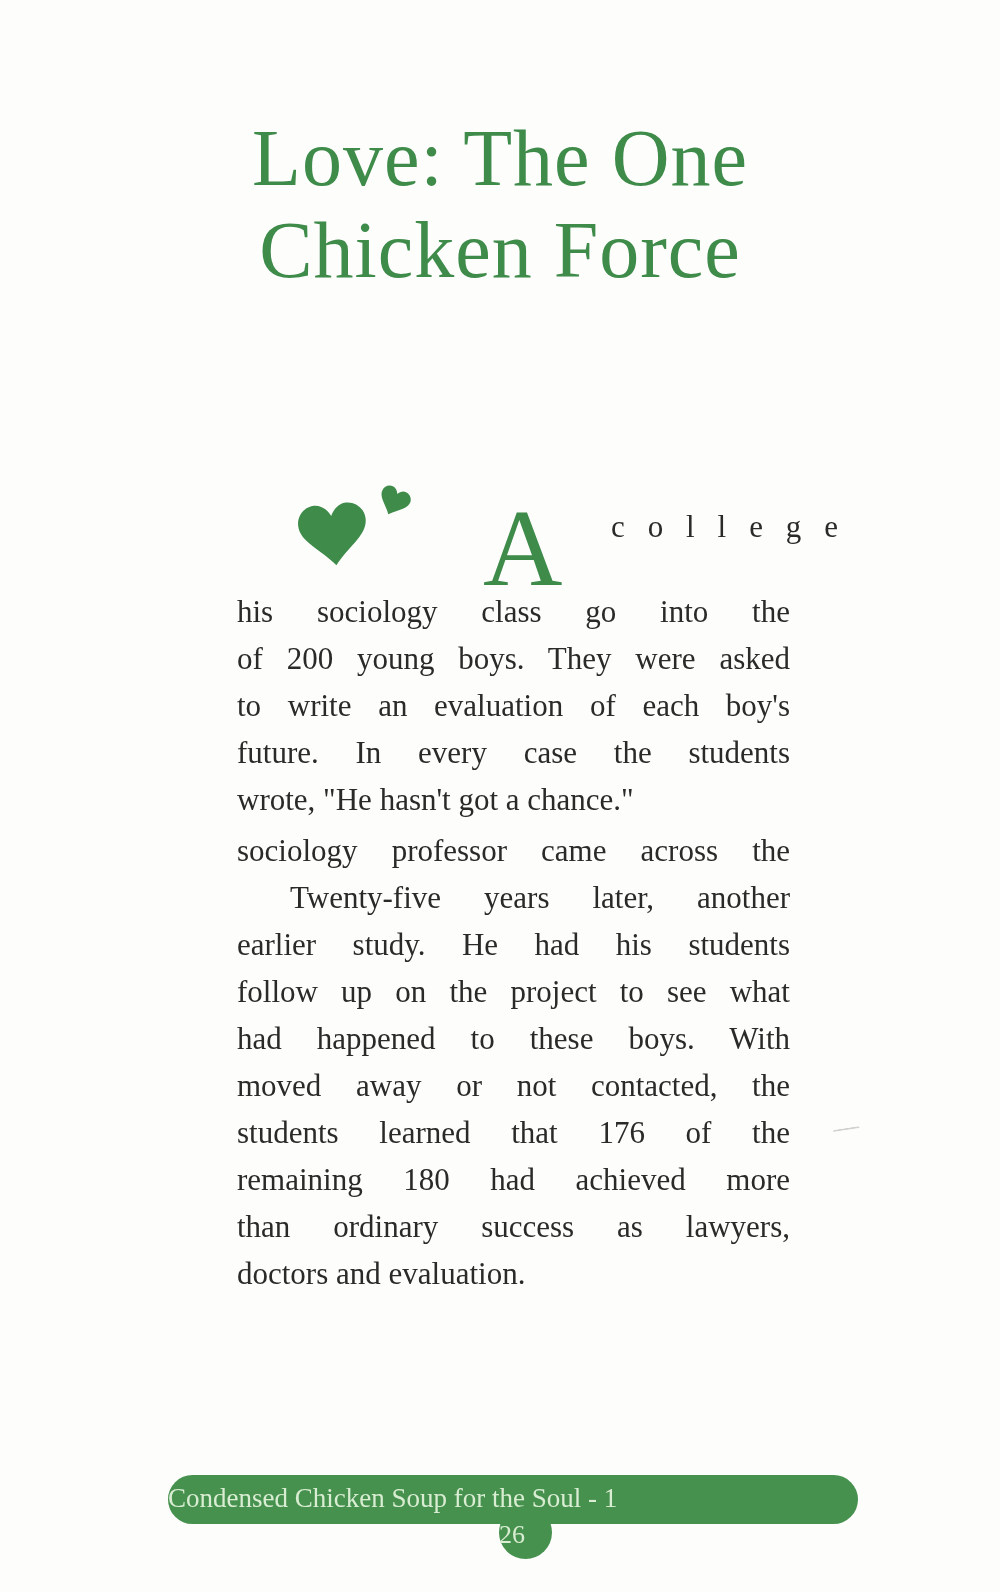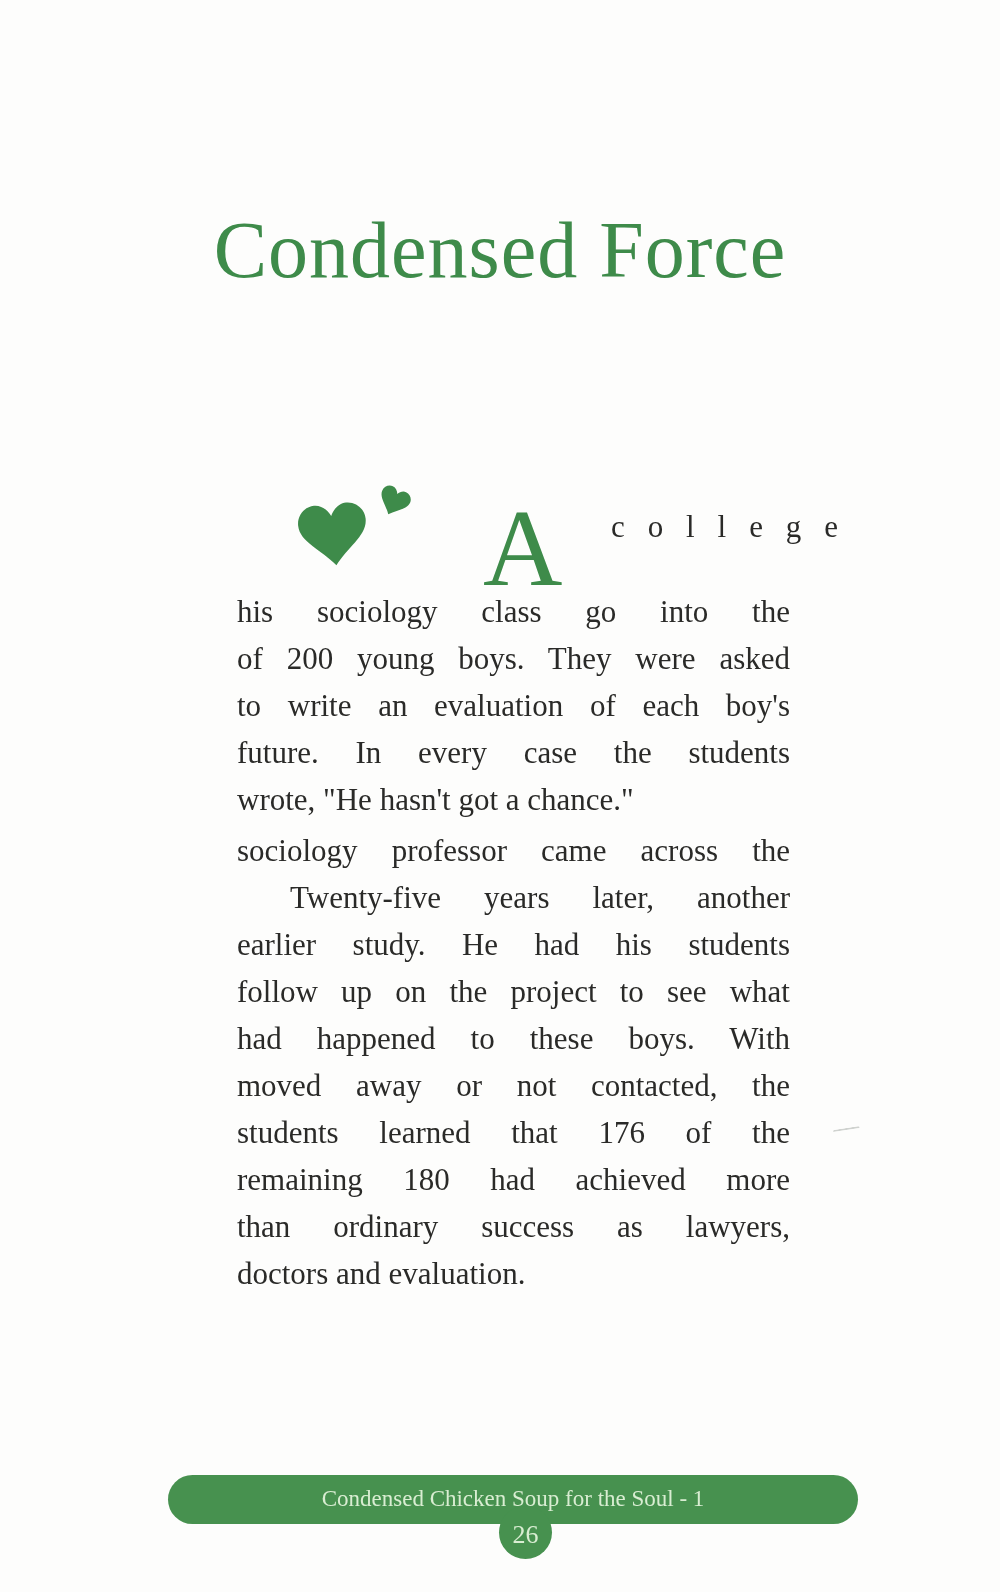--- a/index.html
+++ b/index.html
@@ -62,41 +62,40 @@
     border-top:2px solid #b8bcb8;
     transform:rotate(-9deg);
     opacity:.65;border-radius:2px;
   }
   
   .footer-bar{
     position:absolute;left:168px;top:1475px;width:690px;height:49px;
     background:var(--footer-green);
     border-radius:25px;
     color:var(--footer-text);
-    font-size:23px;line-height:47px;
-    text-align:center;
+    font-size:27px;line-height:47px;
     z-index:1;
   }
   .page-badge{
     position:absolute;left:499px;top:1506px;width:53px;height:53px;
     background:var(--footer-green);
     border-radius:50%;
     color:var(--footer-text);
     font-size:26px;
-    display:flex;align-items:flex-end;justify-content:center;
+    display:flex;align-items:flex-end;
     padding-bottom:9px;
     z-index:2;
   }
 </style>
 </head>
 <body>
 
 <div class="page">
 
-  <h1 class="title"><br><span>Condensed Force</span></h1>
+  <h1 class="title"><span>Love: The One</span><br><span>Chicken Force</span></h1>
 
   <div class="column">
 
     <div class="opener">
       <svg class="hearts" viewBox="0 0 118 100" xmlns="http://www.w3.org/2000/svg">
         <g fill="#3e8b4a">
           <path transform="translate(4,24) rotate(-6 34 28) scale(2.12)" d="M16 29 C 10 21 0 16.5 0 8.5 C 0 3.8 3.8 0 8.4 0 C 11.8 0 14.7 2.7 16 5.6 C 17.3 2.7 20.2 0 23.6 0 C 28.2 0 32 3.8 32 8.5 C 32 16.5 22 21 16 29 Z"></path>
           <path transform="translate(84,8) rotate(24 15 13) scale(0.95)" d="M16 29 C 10 21 0 16.5 0 8.5 C 0 3.8 3.8 0 8.4 0 C 11.8 0 14.7 2.7 16 5.6 C 17.3 2.7 20.2 0 23.6 0 C 28.2 0 32 3.8 32 8.5 C 32 16.5 22 21 16 29 Z"></path>
         </g>
       </svg>

